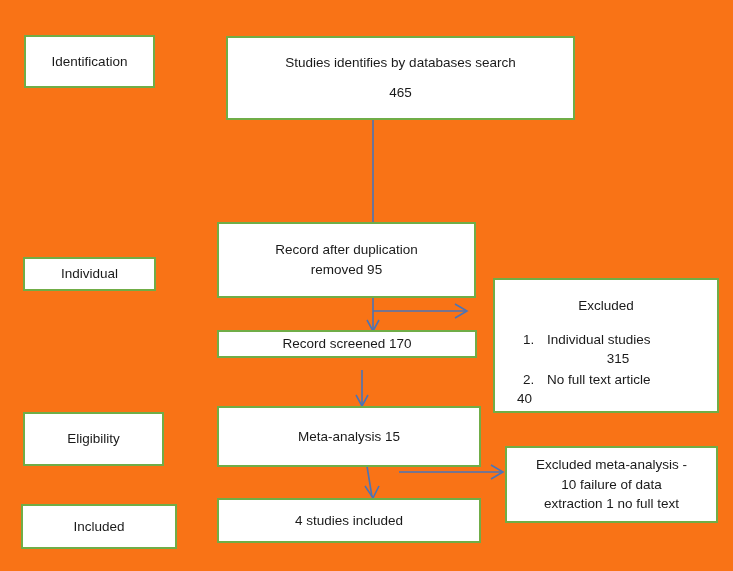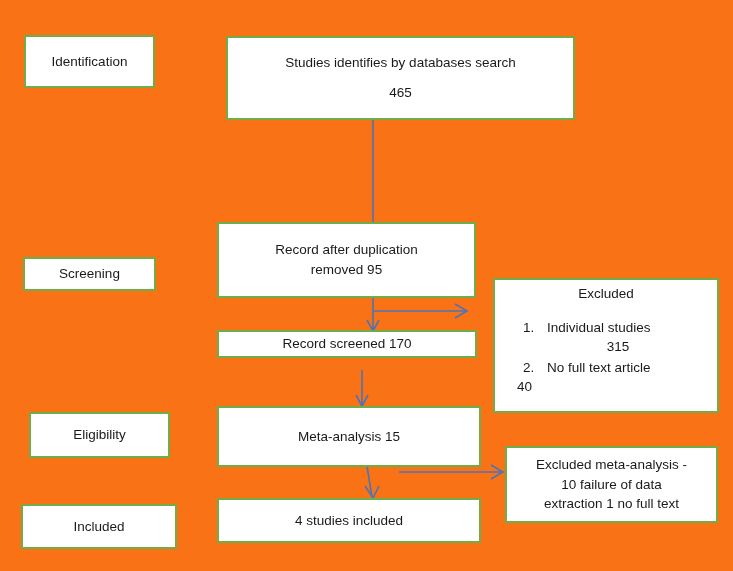--- a/index.html
+++ b/index.html
@@ -36,21 +36,21 @@
   }
   .stage-label {
     font-size: 13.5px;
   }
   .node .line2 {
     margin-top: 10px;
   }
   
   .excluded-box {
     justify-content: flex-start;
-    padding-top: 4px;
+    padding-top: 16px;
   }
   .excluded-title {
     display: block;
     width: 100%;
     text-align: center;
     margin-bottom: 14px;
   }
   .excl-list {
     width: 100%;
     margin: 0;
@@ -122,24 +122,24 @@
 
     <line class="conn" x1="399" y1="472" x2="502" y2="472"></line>
     <polyline class="conn-head" points="491,465 503,472 491,479"></polyline>
   </svg>
 
   <div class="node stage-label" style="left:24px; top:35px; width:131px; height:53px;">
     <span>Identification</span>
   </div>
 
   <div class="node stage-label" style="left:23px; top:257px; width:133px; height:34px;">
-    <span>Screening</span>
+    <span>Individual</span>
   </div>
 
-  <div class="node stage-label" style="left:29px; top:412px; width:141px; height:46px;align-items:center;">
+  <div class="node stage-label" style="left:23px; top:412px; width:141px; height:54px;align-items:center;">
     <span>Eligibility</span>
   </div>
 
   <div class="node stage-label" style="left:21px; top:504px; width:156px; height:45px;">
     <span>Included</span>
   </div>
 
   <div class="node" style="left:226px; top:36px; width:349px; height:84px;">
     <span>Studies identifies by databases search</span>
     <span class="line2">465</span>

